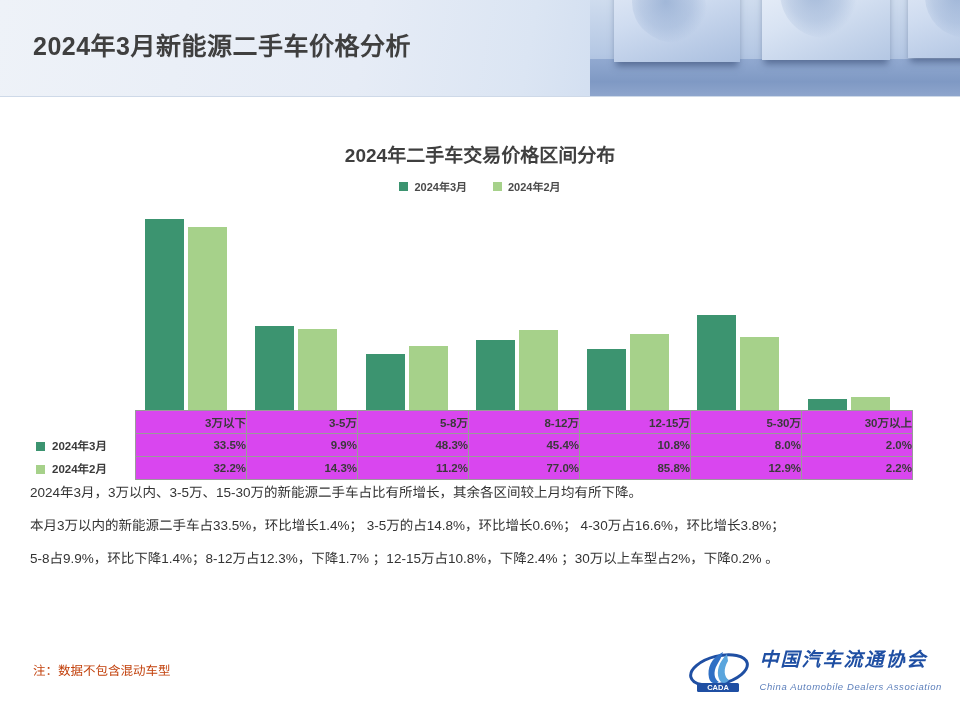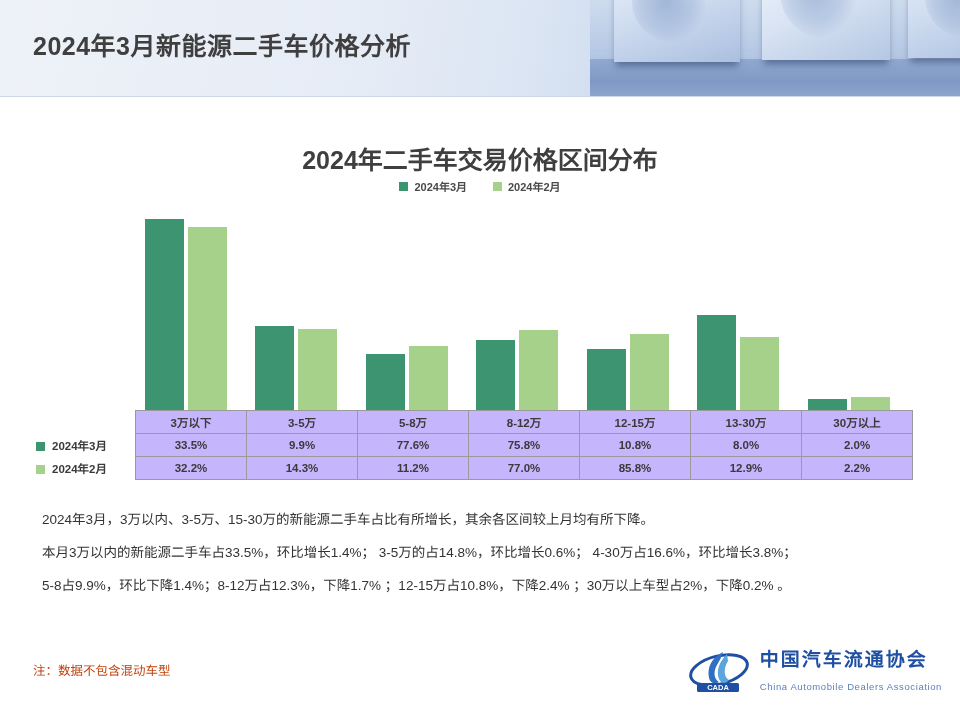--- a/index.html
+++ b/index.html
@@ -71,21 +71,21 @@
     width: 960px; height: 2px;
     background: #ced9e8;
   }
 
   
   .chart-title {
     position: absolute;
     left: 0; top: 140px;
     width: 960px;
     text-align: center;
-    font-size: 25px;
+    font-size: 19px;
     font-weight: bold;
     color: #3f3f3f;
   }
   .legend {
     position: absolute;
     left: 0; top: 178px;
     width: 960px;
     display: flex;
     justify-content: center;
     gap: 26px;
@@ -124,23 +124,23 @@
     top: 410px;
   }
   table.data {
     border-collapse: collapse;
     font-size: 11.5px;
     font-weight: bold;
     color: #3a3a3a;
   }
   table.data td, table.data th {
     border: 1px solid #9a9a9a;
-    text-align: center;
+    text-align: right;
     height: 22px;
-    background: #c4b5fd;
+    background: #d946ef;
     font-weight: bold;
     padding: 0;
   }
   table.data td.rowlabel, table.data th.corner {
     border: none;
     background: transparent;
     width: 99px;
     text-align: left;
     padding-left: 8px;
     white-space: nowrap;
@@ -150,26 +150,25 @@
     width: 9px; height: 9px;
     margin-right: 7px;
     vertical-align: -1px;
   }
   table.data td.cell, table.data th.head { width: 110px; }
 
   
   .body-text {
     position: absolute;
     left: 30px;
-    top: 503px;
+    top: 476px;
     width: 905px;
     font-size: 13.5px;
     color: #333333;
     line-height: 33px;
-    margin-left: 12px;
   }
   .body-text p { margin: 0; white-space: nowrap; }
 
   
   .footer-note {
     position: absolute;
     left: 33px;
     top: 660px;
     font-size: 12.5px;
     font-weight: normal;
@@ -177,21 +176,21 @@
   }
   .footer-logo {
     position: absolute;
     right: 18px;
     top: 648px;
     display: flex;
     align-items: center;
     gap: 9px;
   }
   .logo-mark { width: 62px; height: 46px; flex: none; }
-  .logo-text { line-height: 1.05; }
+  .logo-text { line-height: 1.05; font-style: italic; }
   .logo-cn {
     font-size: 19px;
     font-weight: bold;
     color: #1f4fa3;
     letter-spacing: 2px;
     white-space: nowrap;
   }
   .logo-en {
     font-size: 9.5px;
     color: #5c7fbb;
@@ -261,31 +260,31 @@
 <div class="table-wrap">
   <table class="data">
     <thead>
       <tr>
         <th class="corner"></th>
       <th class="head">3万以下</th>
           <th class="head">3-5万</th>
           <th class="head">5-8万</th>
           <th class="head">8-12万</th>
           <th class="head">12-15万</th>
-          <th class="head">13-30万</th>
+          <th class="head">5-30万</th>
           <th class="head">30万以上</th>
         </tr>
     </thead>
     <tbody id="table-body">
         <tr>
           <td class="rowlabel"><span class="sw" style="background: rgb(60, 148, 112);"></span>2024年3月</td>
           <td class="cell">33.5%</td>
           <td class="cell">9.9%</td>
-          <td class="cell">77.6%</td>
-          <td class="cell">75.8%</td>
+          <td class="cell">48.3%</td>
+          <td class="cell">45.4%</td>
           <td class="cell">10.8%</td>
           <td class="cell">8.0%</td>
           <td class="cell">2.0%</td>
         </tr>
         <tr>
           <td class="rowlabel"><span class="sw" style="background: rgb(166, 209, 138);"></span>2024年2月</td>
           <td class="cell">32.2%</td>
           <td class="cell">14.3%</td>
           <td class="cell">11.2%</td>
           <td class="cell">77.0%</td>

